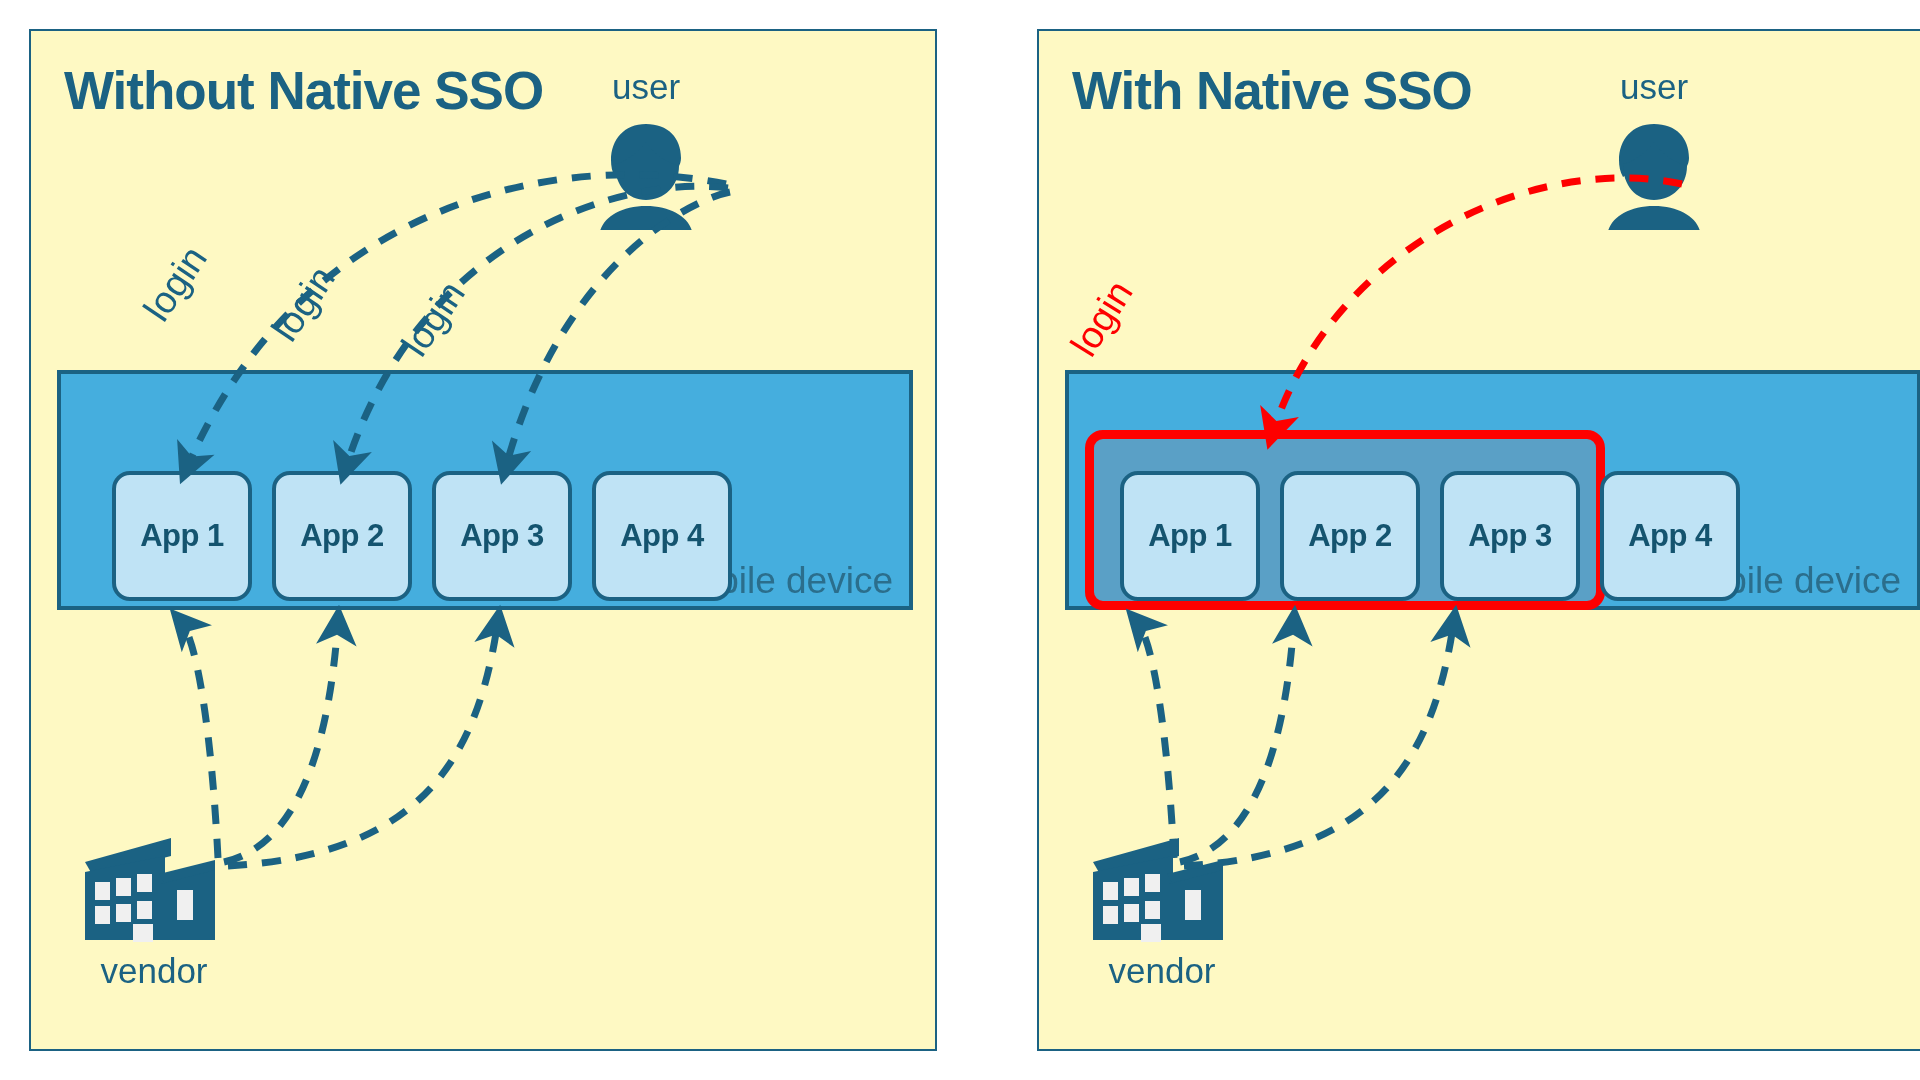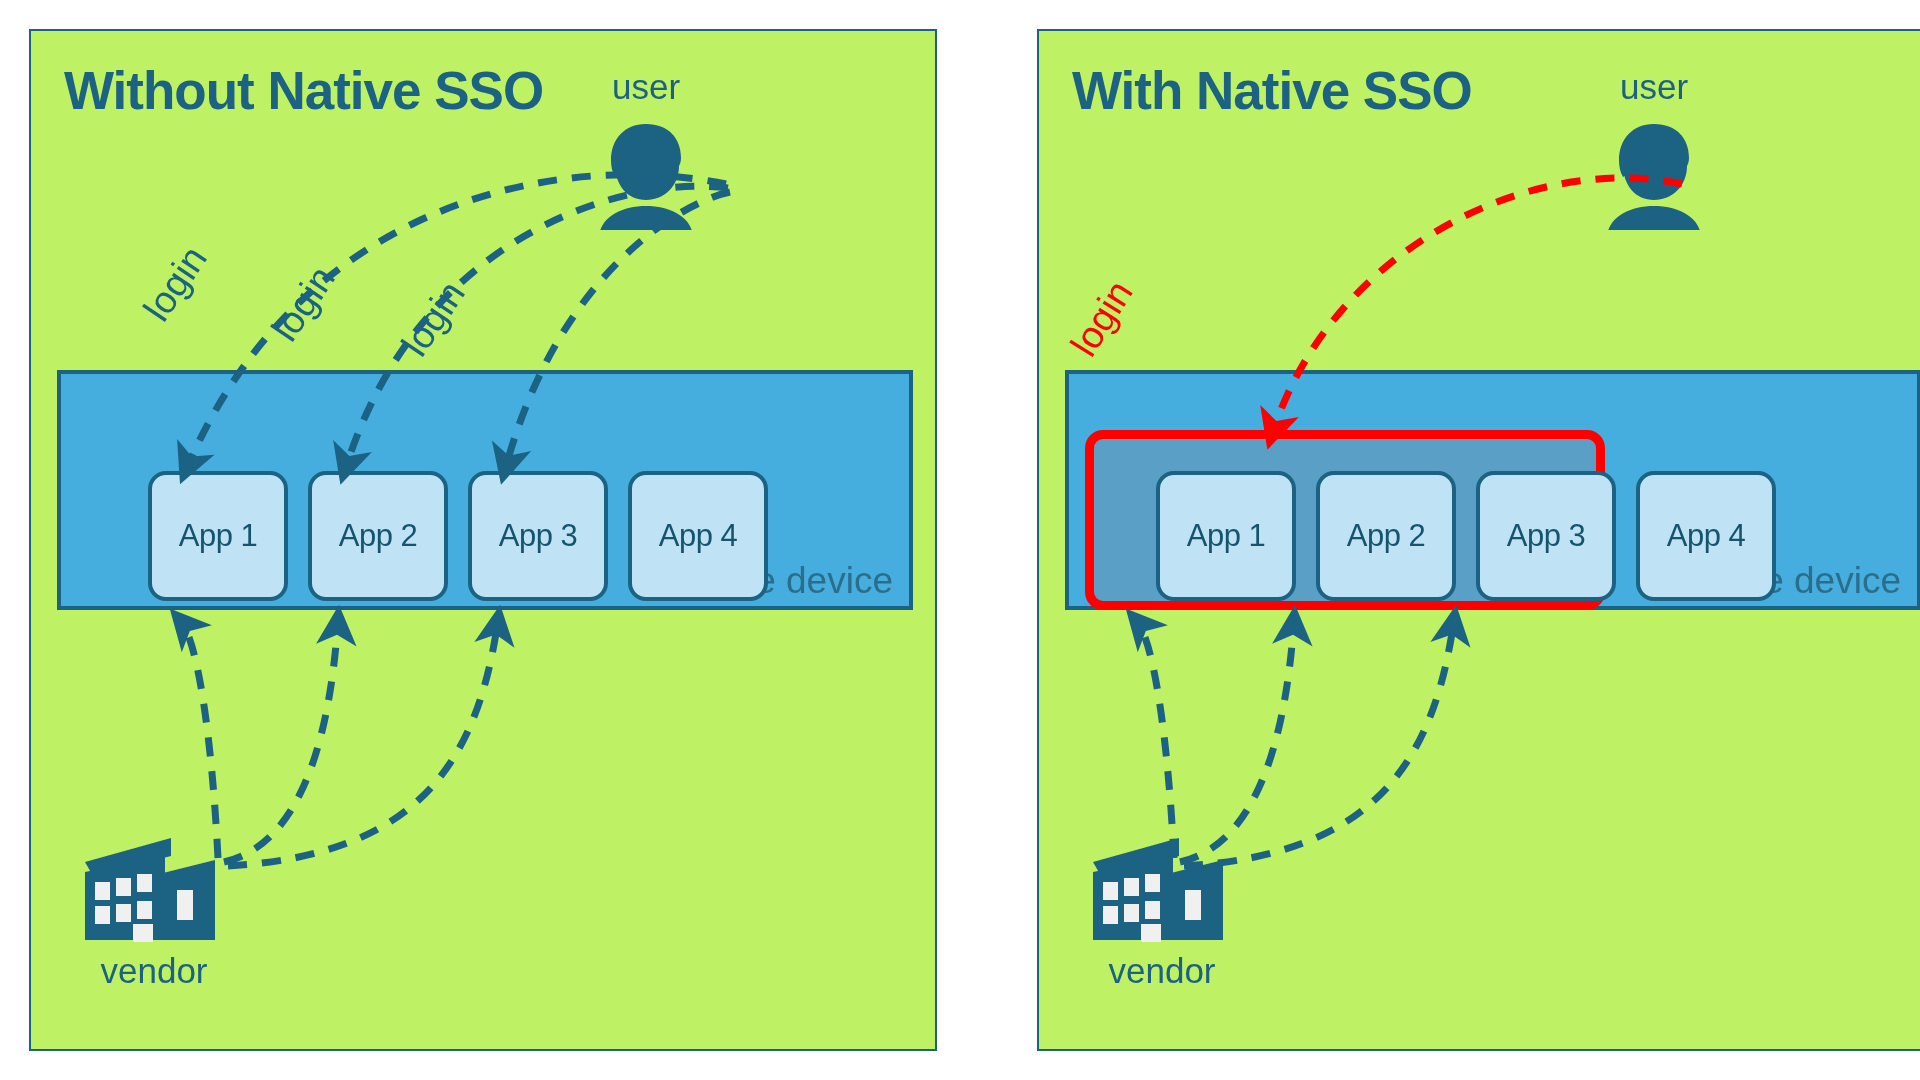--- a/index.html
+++ b/index.html
@@ -12,21 +12,21 @@
   #stage {
     position: relative;
     width: 1920px;
     height: 1080px;
     background: #ffffff;
   }
   .panel {
     position: absolute;
     top: 29px;
     height: 1022px;
-    background: #bef264;
+    background: #fef9c3;
     border: 2px solid #1b6283;
     box-sizing: border-box;
   }
   #panel-left  { left: 29px;  width: 908px; }
   #panel-right { left: 1037px; width: 928px; }
 
   .panel-title {
     position: absolute;
     left: 33px;
     top: 29px;
@@ -60,24 +60,23 @@
     width: 140px;
     height: 130px;
     background: #bfe3f5;
     border: 4px solid #1b6283;
     border-radius: 18px;
     box-sizing: border-box;
     display: flex;
     align-items: center;
     justify-content: center;
     font-size: 31px;
-    font-weight: normal;
+    font-weight: bold;
     color: #14546f;
     letter-spacing: -0.5px;
-    margin-left: 36px;
   }
 
   
   .sso-group {
     position: absolute;
     background: #5aa0c6;
     border: 9px solid #fe0000;
     border-radius: 18px;
     box-sizing: border-box;
   }

